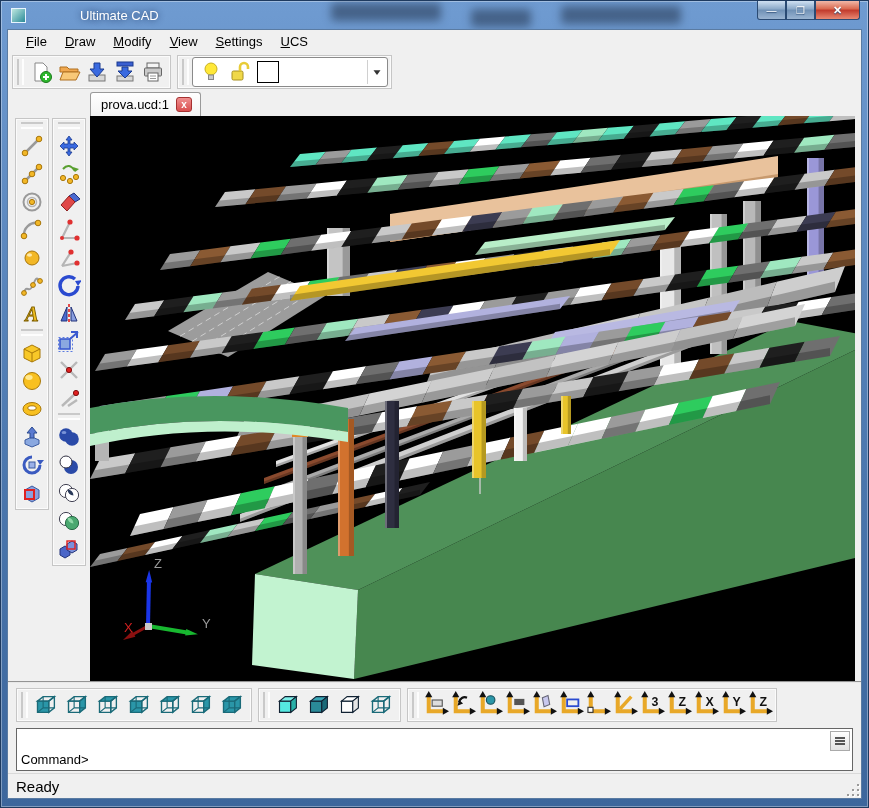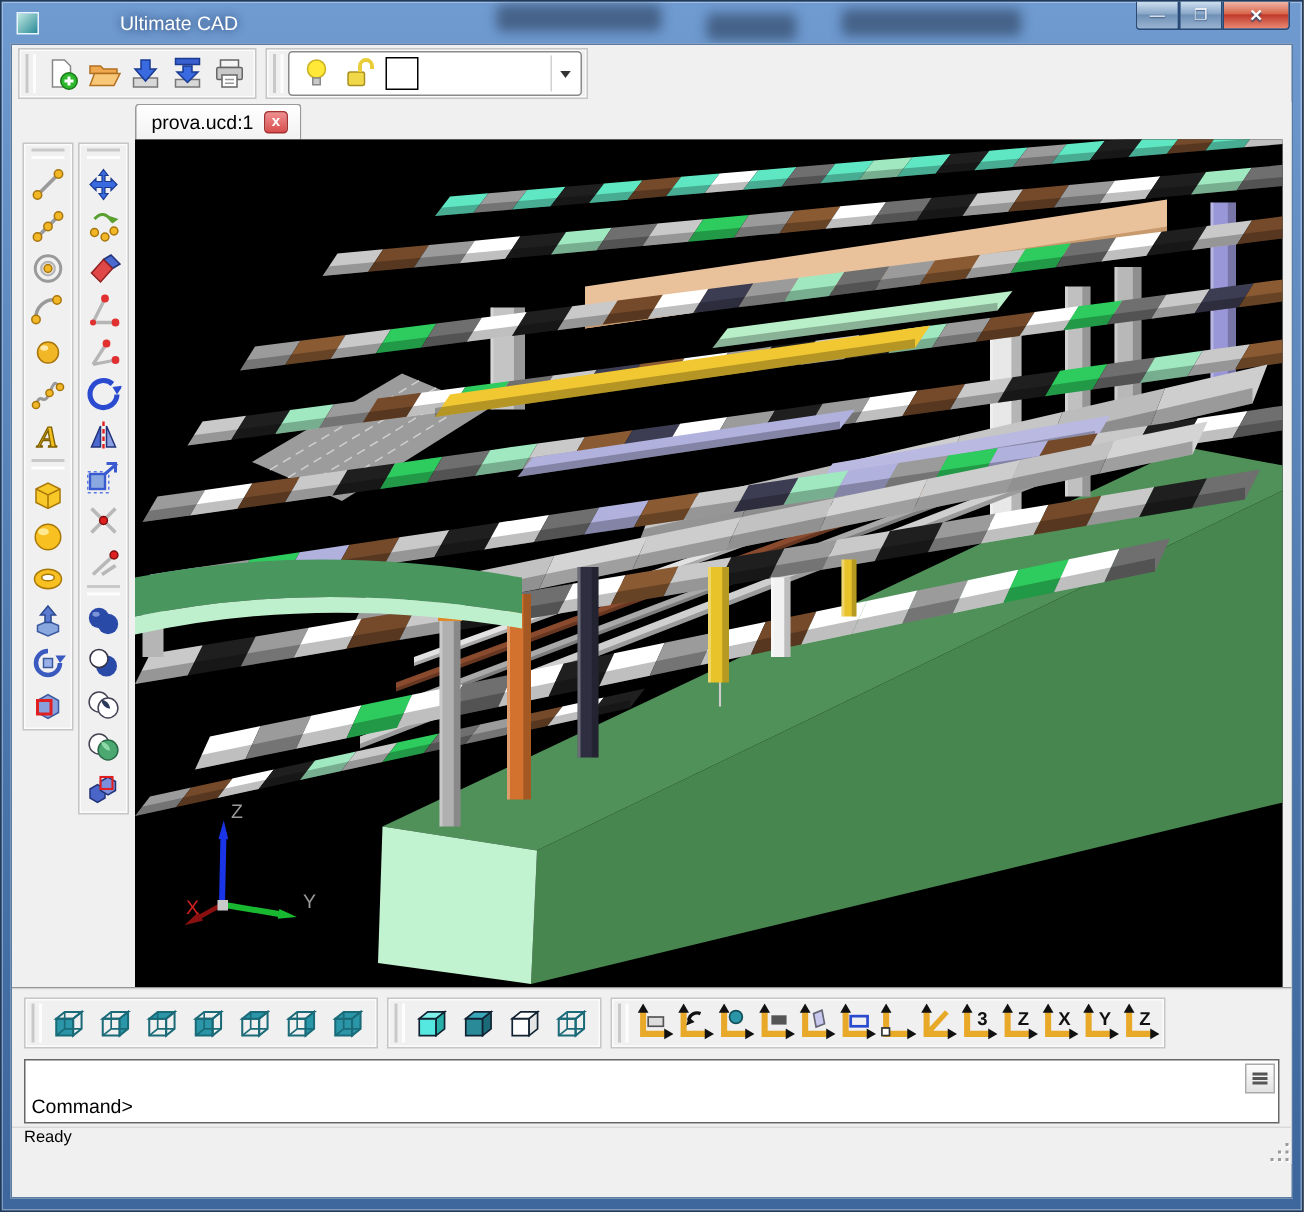--- a/index.html
+++ b/index.html
@@ -38,21 +38,21 @@
   .canvas-wrap { width:765px; height:565px; background:#000; }
   .bottomrow { height:46px; display:flex; align-items:center; padding-left:8px; border-top:2px groove #e8e8e8; background:#f0f0f0; }
   .bbtn { width:31px; height:32px; display:flex; align-items:center; justify-content:center; }
   .bbtn svg { width:27px; height:27px; }
   .bbtn.ucs { width:27px; }
   .commandrow { height:47px; padding:2px 8px 2px 8px; background:#f0f0f0; }
   .commandbox { position:relative; height:43px; background:#fff; border:1px solid #666; font-size:13px; color:#000; }
   .prompt { position:absolute; left:4px; bottom:3px; }
   .cmdmenu { position:absolute; right:2px; top:2px; width:20px; height:20px; background:linear-gradient(180deg,#fdfdfd,#e2e2e2); border:1px solid #aaa; display:flex; align-items:center; justify-content:center; }
   .cmdmenu .lines { width:10px; height:8px; border-top:2px solid #555; border-bottom:2px solid #555; background:linear-gradient(#555,#555) center/10px 2px no-repeat; }
-  .statusbar { height:25px; display:flex; align-items:flex-start; padding-left:8px; font-size:11px; background:#f0f0f0; border-top:1px solid #d9d9d9; position:relative; }
+  .statusbar { height:25px; display:flex; align-items:center; padding-left:8px; font-size:15px; background:#f0f0f0; border-top:1px solid #d9d9d9; position:relative; }
   .grip-dots { position:absolute; right:2px; bottom:2px; width:13px; height:13px; }
   .grip-dots i { position:absolute; width:2px; height:2px; background:#9a9a9a; box-shadow:1px 1px 0 #fff; }
 </style>
 </head>
 <body>
 
 <div class="window">
   <div class="titlebar">
     <div class="smudge" style="left:330px;width:110px;"></div>
     <div class="smudge" style="left:470px;width:60px;top:8px;"></div>
@@ -60,20 +60,28 @@
     <div class="title-icon"></div>
     <div class="title-text">Ultimate CAD</div>
     <div class="winbtns">
       <div class="wbtn min">—</div>
       <div class="wbtn">❐</div>
       <div class="wbtn close">✕</div>
     </div>
   </div>
 
   <div class="client">
+    <div class="menubar" id="menubar">
+        <div class="menu-item"><u>F</u>ile</div>
+        <div class="menu-item"><u>D</u>raw</div>
+        <div class="menu-item"><u>M</u>odify</div>
+        <div class="menu-item"><u>V</u>iew</div>
+        <div class="menu-item"><u>S</u>ettings</div>
+        <div class="menu-item"><u>U</u>CS</div>
+      </div>
 
     <div class="toolrow">
       <div class="tgroup">
         <div class="hgrip"></div>
         <span id="file-tools" style="display:flex;">
             <div class="tbtn">
               <svg viewBox="0 0 24 24">
                 <path d="M6 3h8l4 4v14H6z" fill="#fff" stroke="#888"></path>
                 <circle cx="17" cy="17" r="5.5" fill="#2eb82e" stroke="#1a7a1a"></circle>
                 <path d="M17 14v6M14 17h6" stroke="#fff" stroke-width="2"></path>

